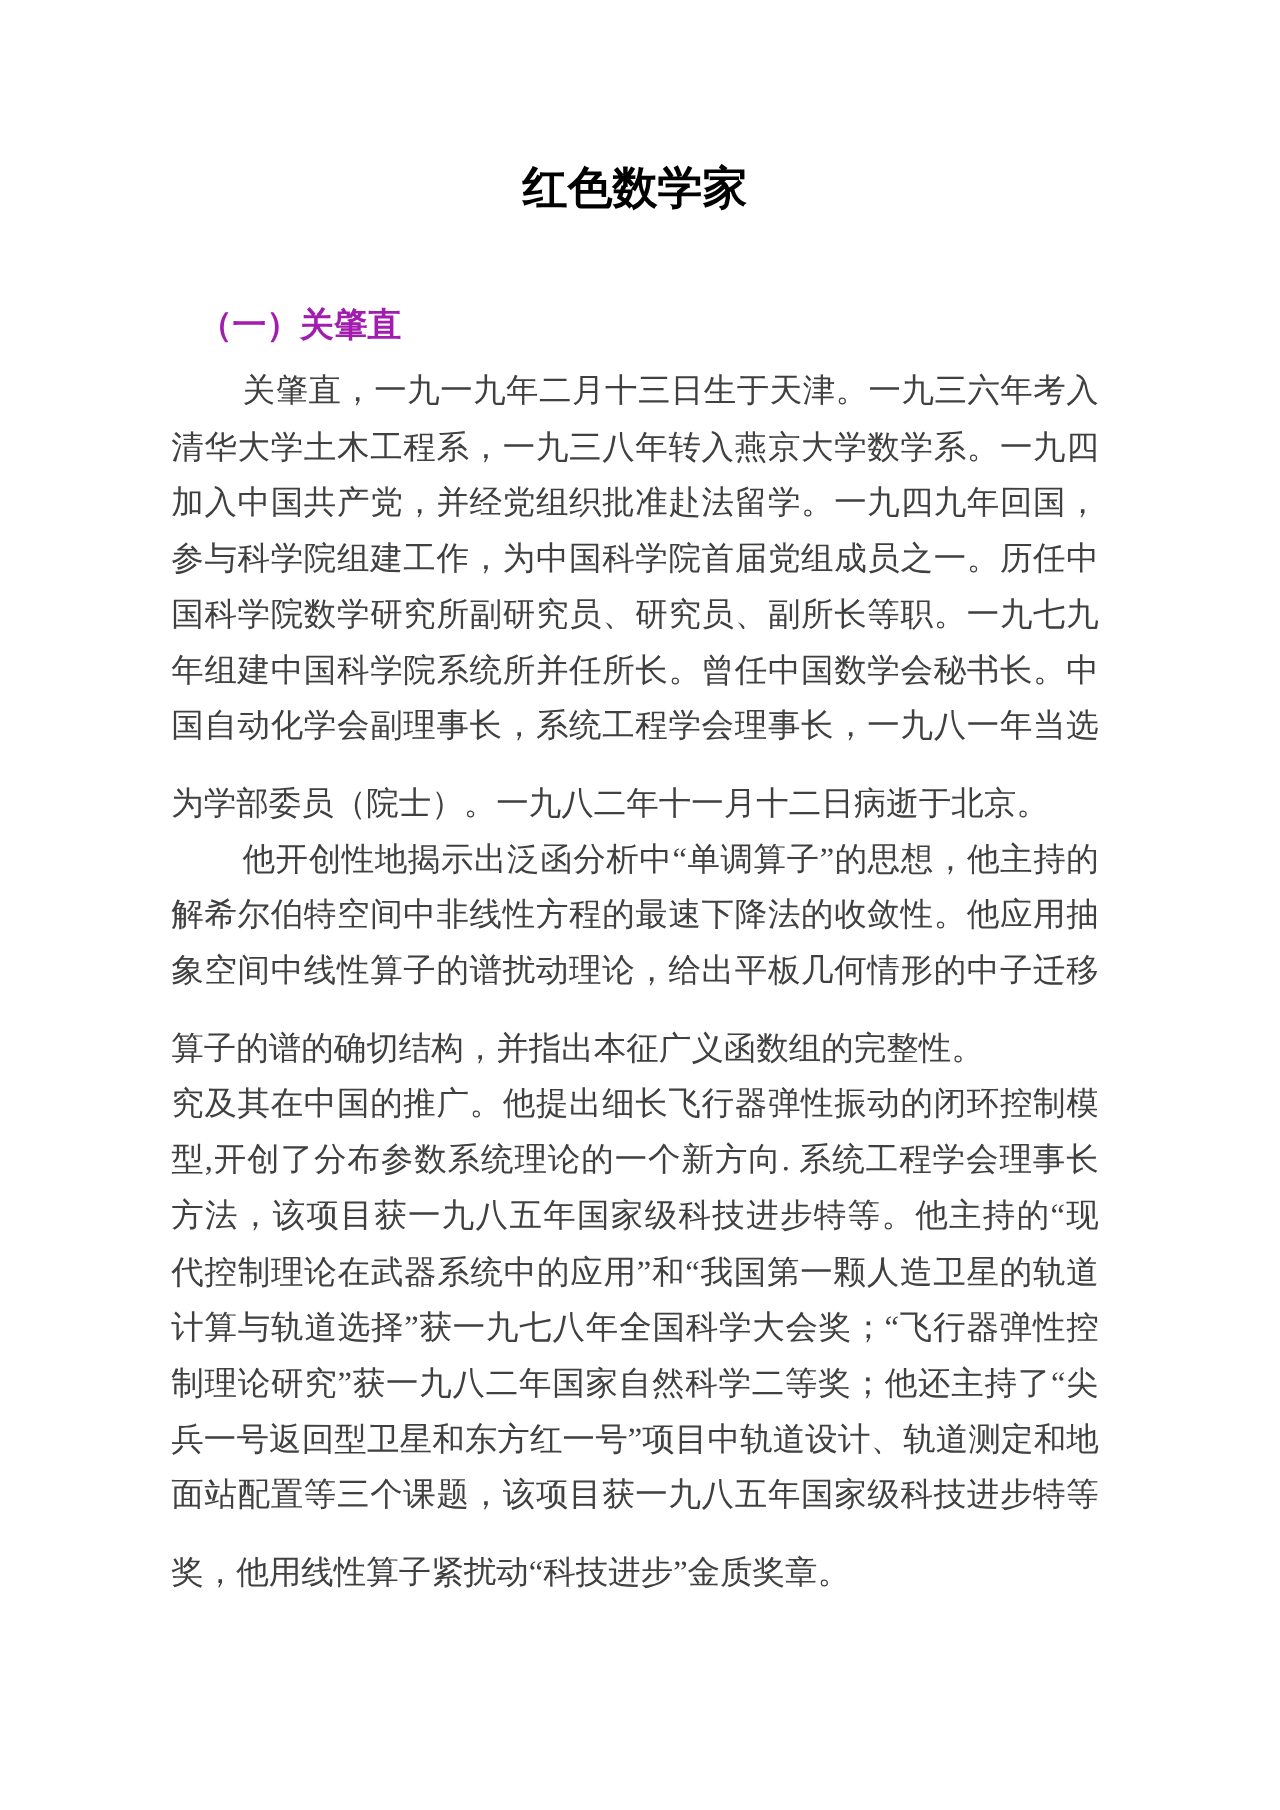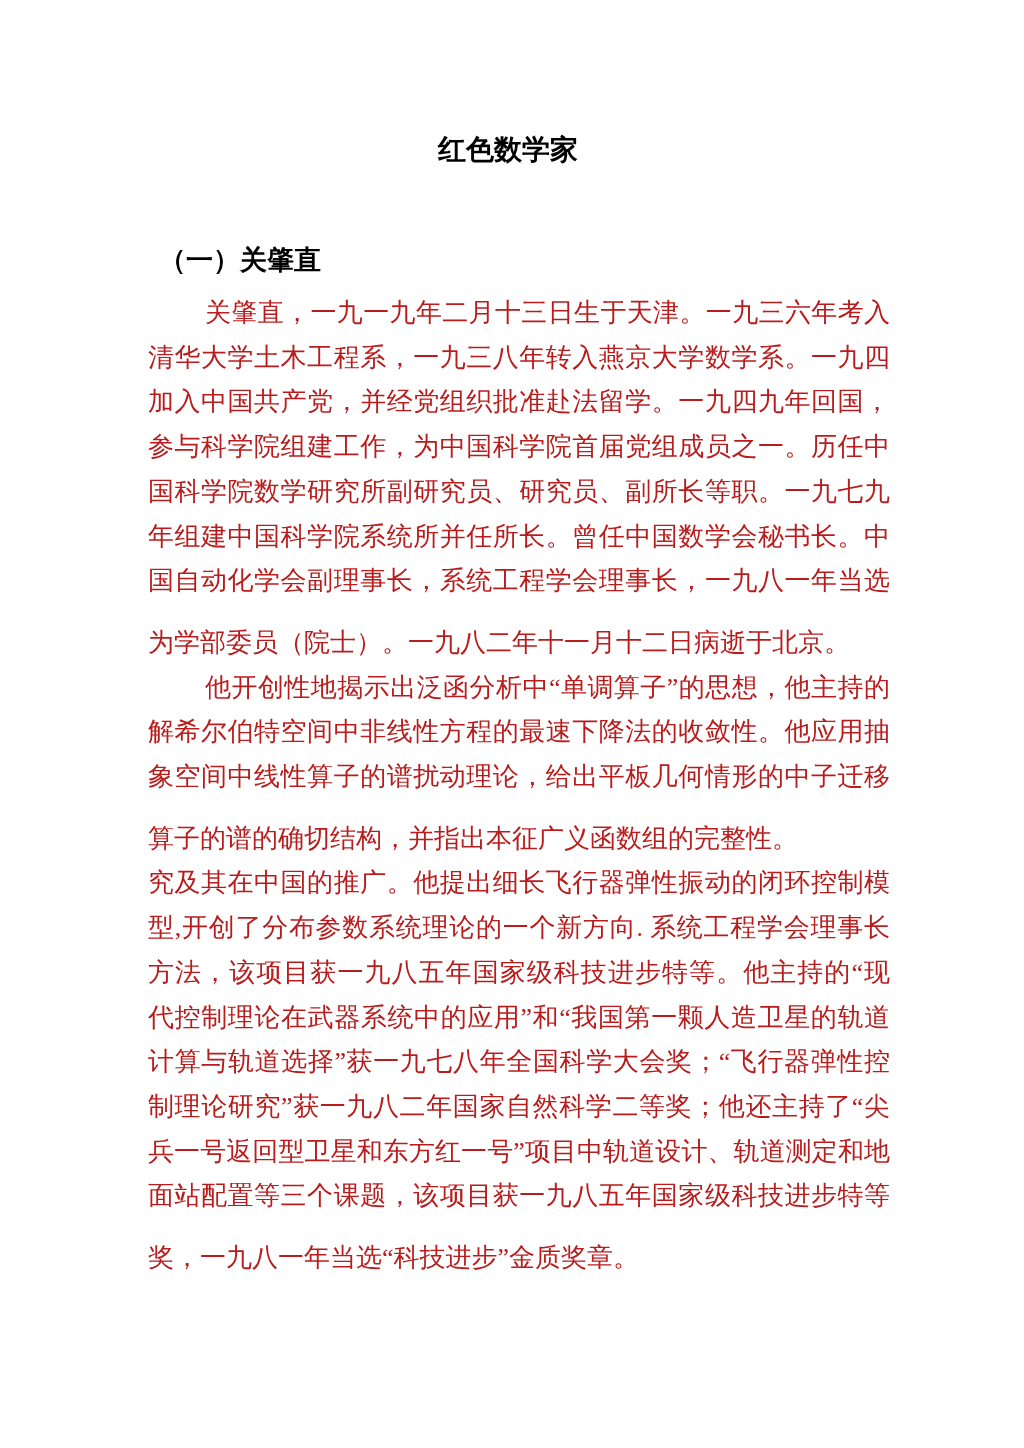--- a/index.html
+++ b/index.html
@@ -18,44 +18,44 @@
   }
   .doc-title {
     position: absolute;
     top: 130px;
     left: 137px;
     width: 742px;
     margin: 0;
     text-align: center;
     font-family: "Liberation Sans", "DejaVu Sans", sans-serif;
     font-weight: 700;
-    font-size: 28px;
+    font-size: 36px;
     line-height: 40px;
     color: #000000;
   }
   .section-heading {
     position: absolute;
     top: 240px;
     left: 137px;
     margin: 0;
     padding-left: 22px;
     font-family: "Liberation Sans", "DejaVu Sans", sans-serif;
     font-weight: 700;
     font-size: 27px;
     line-height: 40px;
-    color: #000000;
+    color: #a21caf;
   }
   .body-text {
     position: absolute;
     top: 291px;
-    left: 148px;
+    left: 137px;
     width: 742px;
     font-size: 26px;
     line-height: 44.7px;
-    color: #b91c1c;
+    color: #404040;
   }
   .line {
     text-align: justify;
     text-align-last: justify;
     text-justify: inter-character;
   }
   .line.indent { text-indent: 57px; }
   .line.last { text-align-last: left; margin-top: 17px; }
 </style>
 </head>
@@ -84,16 +84,16 @@
     <div class="line last">算子的谱的确切结构，并指出本征广义函数组的完整性。</div>
 
     <div class="line">究及其在中国的推广。他提出细长飞行器弹性振动的闭环控制模</div>
     <div class="line">型,开创了分布参数系统理论的一个新方向. 系统工程学会理事长</div>
     <div class="line">方法，该项目获一九八五年国家级科技进步特等。他主持的“现</div>
     <div class="line">代控制理论在武器系统中的应用”和“我国第一颗人造卫星的轨道</div>
     <div class="line">计算与轨道选择”获一九七八年全国科学大会奖；“飞行器弹性控</div>
     <div class="line">制理论研究”获一九八二年国家自然科学二等奖；他还主持了“尖</div>
     <div class="line">兵一号返回型卫星和东方红一号”项目中轨道设计、轨道测定和地</div>
     <div class="line">面站配置等三个课题，该项目获一九八五年国家级科技进步特等</div>
-    <div class="line last">奖，一九八一年当选“科技进步”金质奖章。</div>
+    <div class="line last">奖，他用线性算子紧扰动“科技进步”金质奖章。</div>
   </div>
 
 </div>
 
 </body></html>

